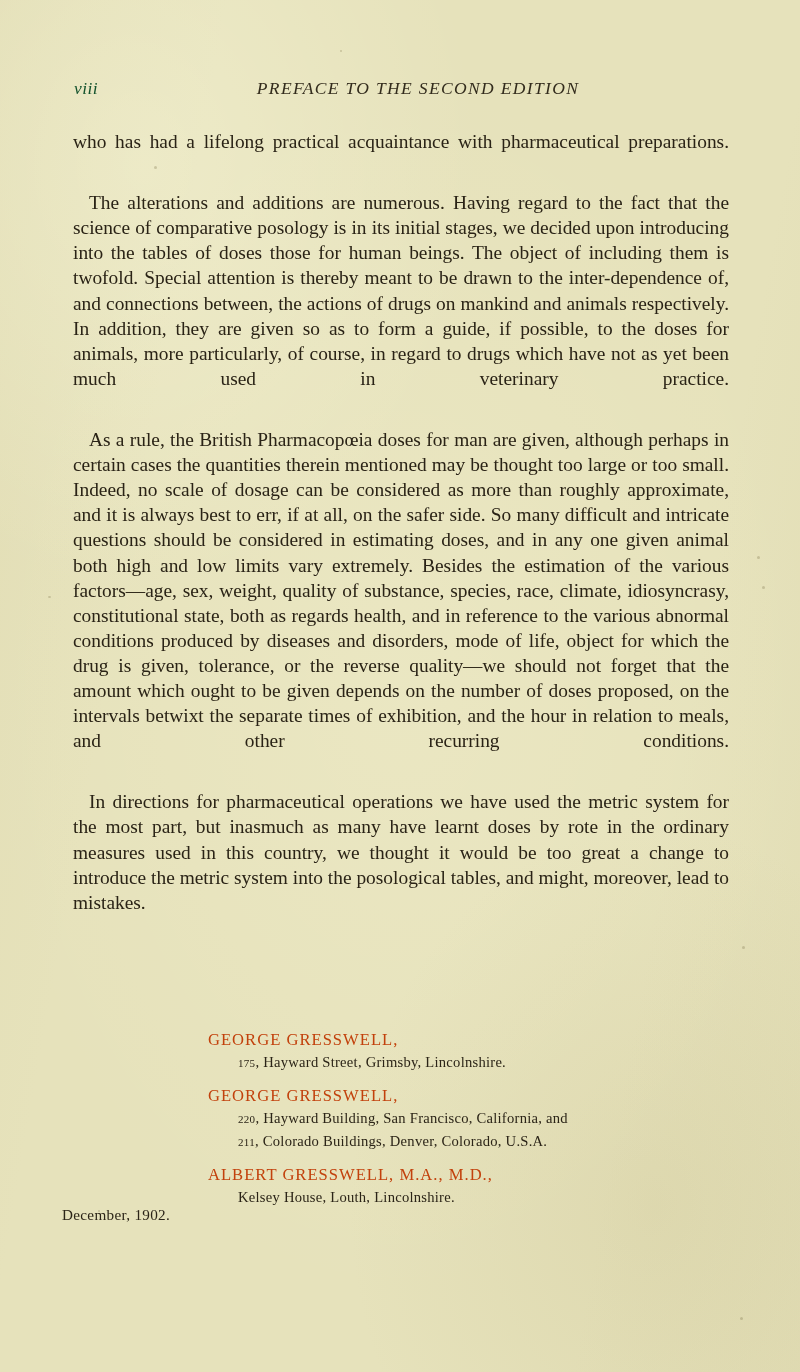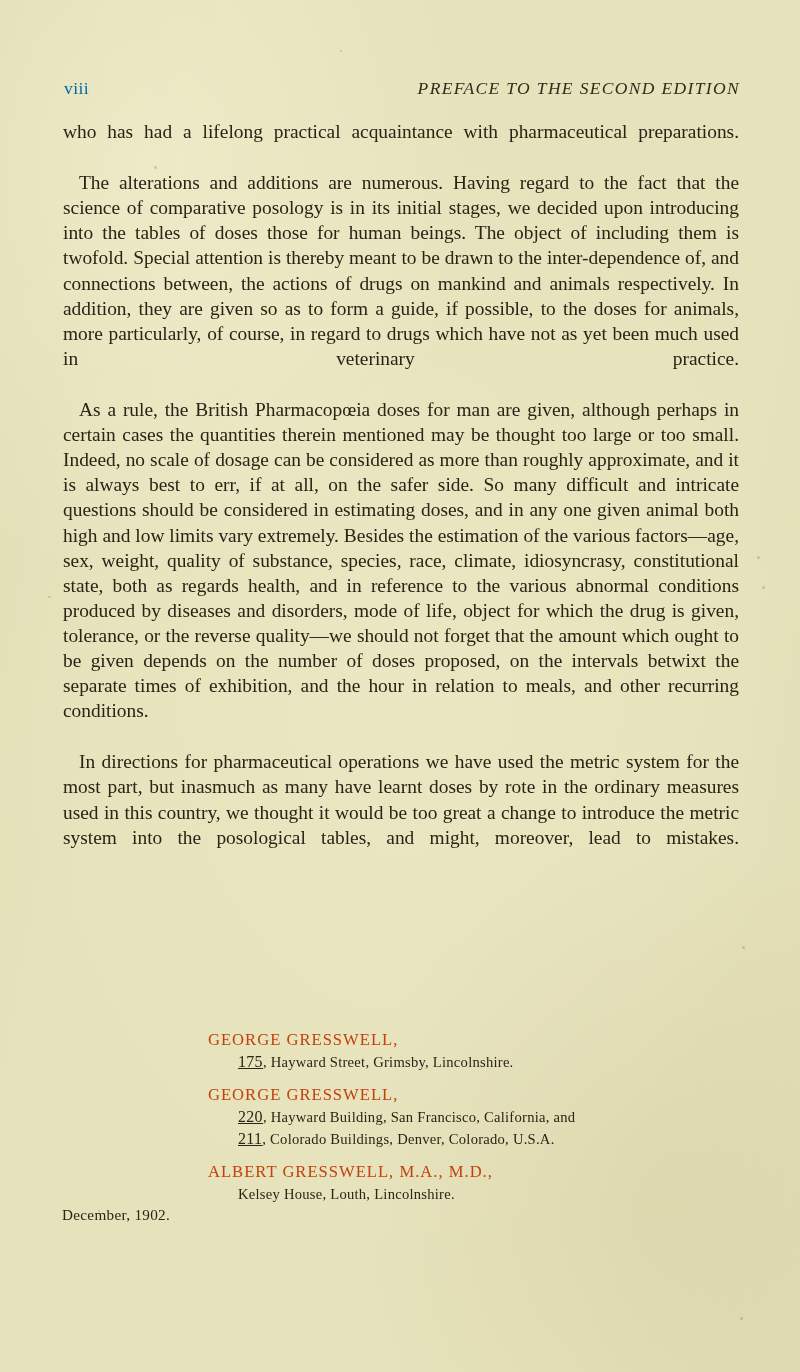--- a/index.html
+++ b/index.html
@@ -44,48 +44,49 @@
   
   .runhead {
     position: absolute;
     top: 78px;
     left: 0;
     width: 100%;
     height: 24px;
   }
   .folio {
     position: absolute;
-    left: 2px;
+    left: 12px;
     top: 0;
     font-size: 17.5px;
     letter-spacing: 0.4px;
-    color: #0369a1;
+    color: #14532d;
+    font-style: italic;
   }
   .runhead-title {
     position: absolute;
     left: 0;
     top: 0;
     width: 100%;
-    text-align: right;
+    text-align: center;
     font-style: italic;
     font-size: 17.5px;
     letter-spacing: 1.35px;
     color: #332c1d;
     text-indent: 34px;
   }
 
   
   .body-block {
     position: absolute;
     top: 118px;
     left: 0;
     width: 678px;
   }
   .body-block p {
-    margin: 1px;
+    margin: 11px;
     font-size: 19.4px;
     line-height: 25.1px;
     text-align: justify;
     text-justify: inter-word;
     color: #2a2316;
     hyphens: none;
   }
   .body-block p.indent {
     text-indent: 16px;
   }
@@ -119,23 +120,22 @@
   }
   .sig-addr {
     font-size: 14.6px;
     letter-spacing: 0.25px;
     padding-left: 176px;
     color: #2b2417;
     line-height: 22px;
     white-space: nowrap;
   }
   .oldstyle {
-    font-size: 16px;
+    font-size: 11px;
     letter-spacing: 0.3px;
-    text-decoration: underline;
   }
 
   .datestamp {
     position: absolute;
     top: 1206px;
     left: 0;
     font-size: 15.2px;
     letter-spacing: 0.3px;
     color: #2b2417;
   }

